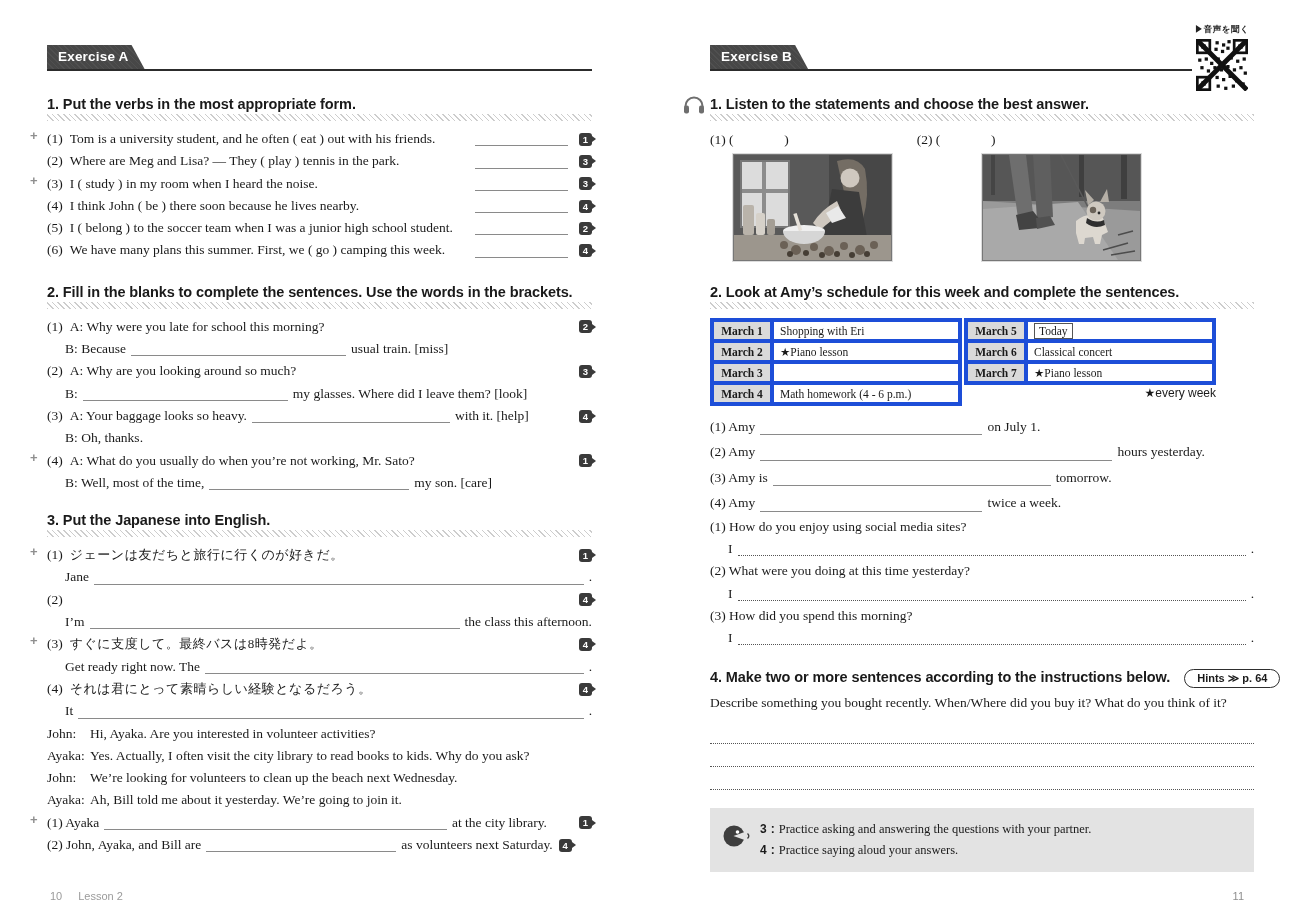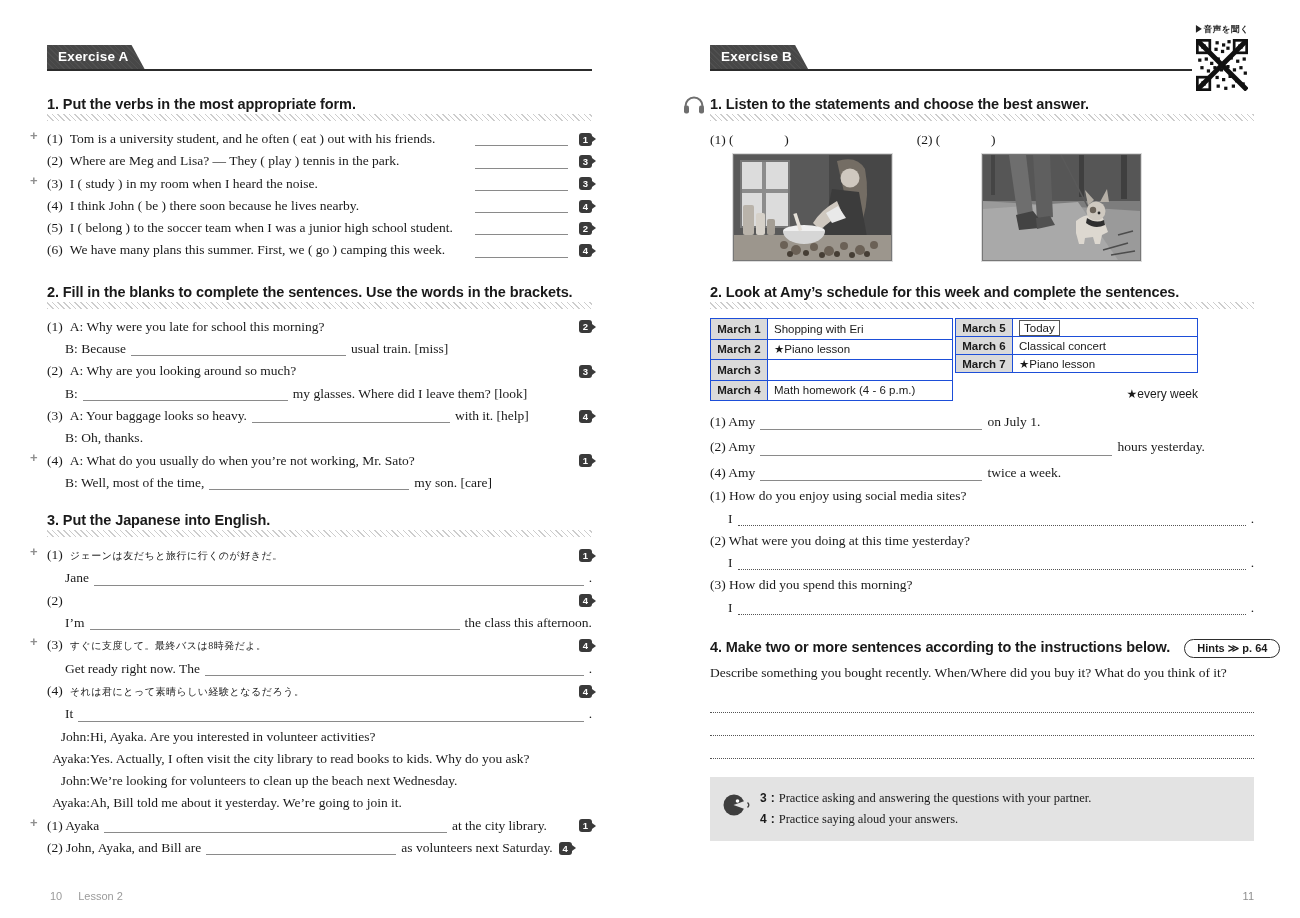--- a/index.html
+++ b/index.html
@@ -43,44 +43,44 @@
       margin:0 5px 4px 5px;}
   .fl.dotted{border-bottom:1px dotted #555;}
   .indent{padding-left:35px;}
   .page-b .indent{padding-left:18px;}
   .badge{flex:none;align-self:center;width:13px;height:13px;background:#3a3a3a;color:#fff;
          border-radius:3px;display:inline-flex;align-items:center;justify-content:center;
          font:bold 9.5px "Liberation Sans",sans-serif;position:relative;margin-left:6px;}
   .badge::after{content:"";position:absolute;right:-4px;top:50%;transform:translateY(-50%);
          border-left:4px solid #3a3a3a;border-top:3.5px solid transparent;border-bottom:3.5px solid transparent;}
 
-  .jp{font-size:10px;letter-spacing:.5px;text-align:right;}
-
-  
-  .dlg .speaker{flex:none;width:43px;text-align:right;}
+  .jp{font-size:13px;letter-spacing:.5px;text-align:right;}
+
+  
+  .dlg .speaker{flex:none;width:43px;}
 
   
   .opt-row{display:flex;font-size:13.5px;line-height:22px;margin-top:8px;}
   .opt-label{white-space:pre;}
   .photos{display:flex;margin-top:3px;}
   .photo{border:1px solid #777;outline:1px solid #ddd;}
   .photo svg{display:block;}
 
   
   .qr-wrap{position:absolute;top:24px;right:2px;width:60px;text-align:center;}
   .qr-label{font:bold 8.5px "Liberation Sans",sans-serif;color:#222;letter-spacing:.5px;white-space:nowrap;margin-bottom:3px;}
 
   
   .sched{display:flex;margin-top:9px;font-family:"Liberation Sans",sans-serif;font-size:11.5px;}
   .sched table{border-collapse:collapse;}
-  .sched td{border:1px solid #1d4ed8;height:17px;padding:0 6px;}
+  .sched td{border:4px solid #1d4ed8;height:17px;padding:0 6px;font-family:Liberation Serif, serif;}
   .sched td.date{background:#dadada;font-weight:bold;width:48px;text-align:center;padding:0 4px;}
   .sched td.evt{width:172px;}
   .sched .colR{margin-left:2px;}
-  .legend{font:12px "Liberation Sans",sans-serif;text-align:right;margin-top:14px;}
+  .legend{font:12px "Liberation Sans",sans-serif;text-align:right;margin-top:1px;}
   .today-box{display:inline-block;border:1px solid #555;padding:0 4px;line-height:14px;}
 
   
   .hints-pill{flex:none;border:1.5px solid #2e2e2e;border-radius:11px;
               font:bold 11px "Liberation Sans",sans-serif;padding:2px 12px;white-space:nowrap;}
 
   
   .dotline{border-bottom:1px dotted #555;height:21px;margin-top:1px;}
 
   
@@ -88,21 +88,21 @@
   .note-row{font-size:12.5px;line-height:21px;display:flex;align-items:baseline;}
   .note-num{font:bold 12px "Liberation Sans",sans-serif;margin-right:4px;}
   .note-icon{position:absolute;left:12px;top:15px;}
 
   
   .hp-icon{position:absolute;left:-28px;top:-3px;}
 
   
   .footer{position:absolute;bottom:16px;font:11px "Liberation Sans",sans-serif;color:#9b9b9b;}
   .footer-a{left:20px;}
-  .footer-b{right:0;color:#8f8f8f;}
+  .footer-b{right:10px;color:#8f8f8f;}
   .footer-a .lesson{margin-left:16px;}
 </style>
 </head>
 <body>
 
 <div id="canvas">
 
   <div class="page page-a">
     <div class="tab-row">
       <span class="exi-tab">Exercise A</span>
@@ -493,20 +493,25 @@
         <span>(1) Amy</span>
         <span class="bl" style="width:222px"></span>
         <span>on July 1.</span>
       </div>
     <div class="row" style="line-height:25.4px">
         <span>(2) Amy</span>
         <span class="bl" style="width:352px"></span>
         <span>hours yesterday.</span>
       </div>
     <div class="row" style="line-height:25.4px">
+        <span>(3) Amy is</span>
+        <span class="bl" style="width:278px"></span>
+        <span>tomorrow.</span>
+      </div>
+    <div class="row" style="line-height:25.4px">
         <span>(4) Amy</span>
         <span class="bl" style="width:222px"></span>
         <span>twice a week.</span>
       </div>
 
     <div class="row">
         <span>(1) How do you enjoy using social media sites?</span>
       </div>
     <div class="row indent">
         <span>I</span>

